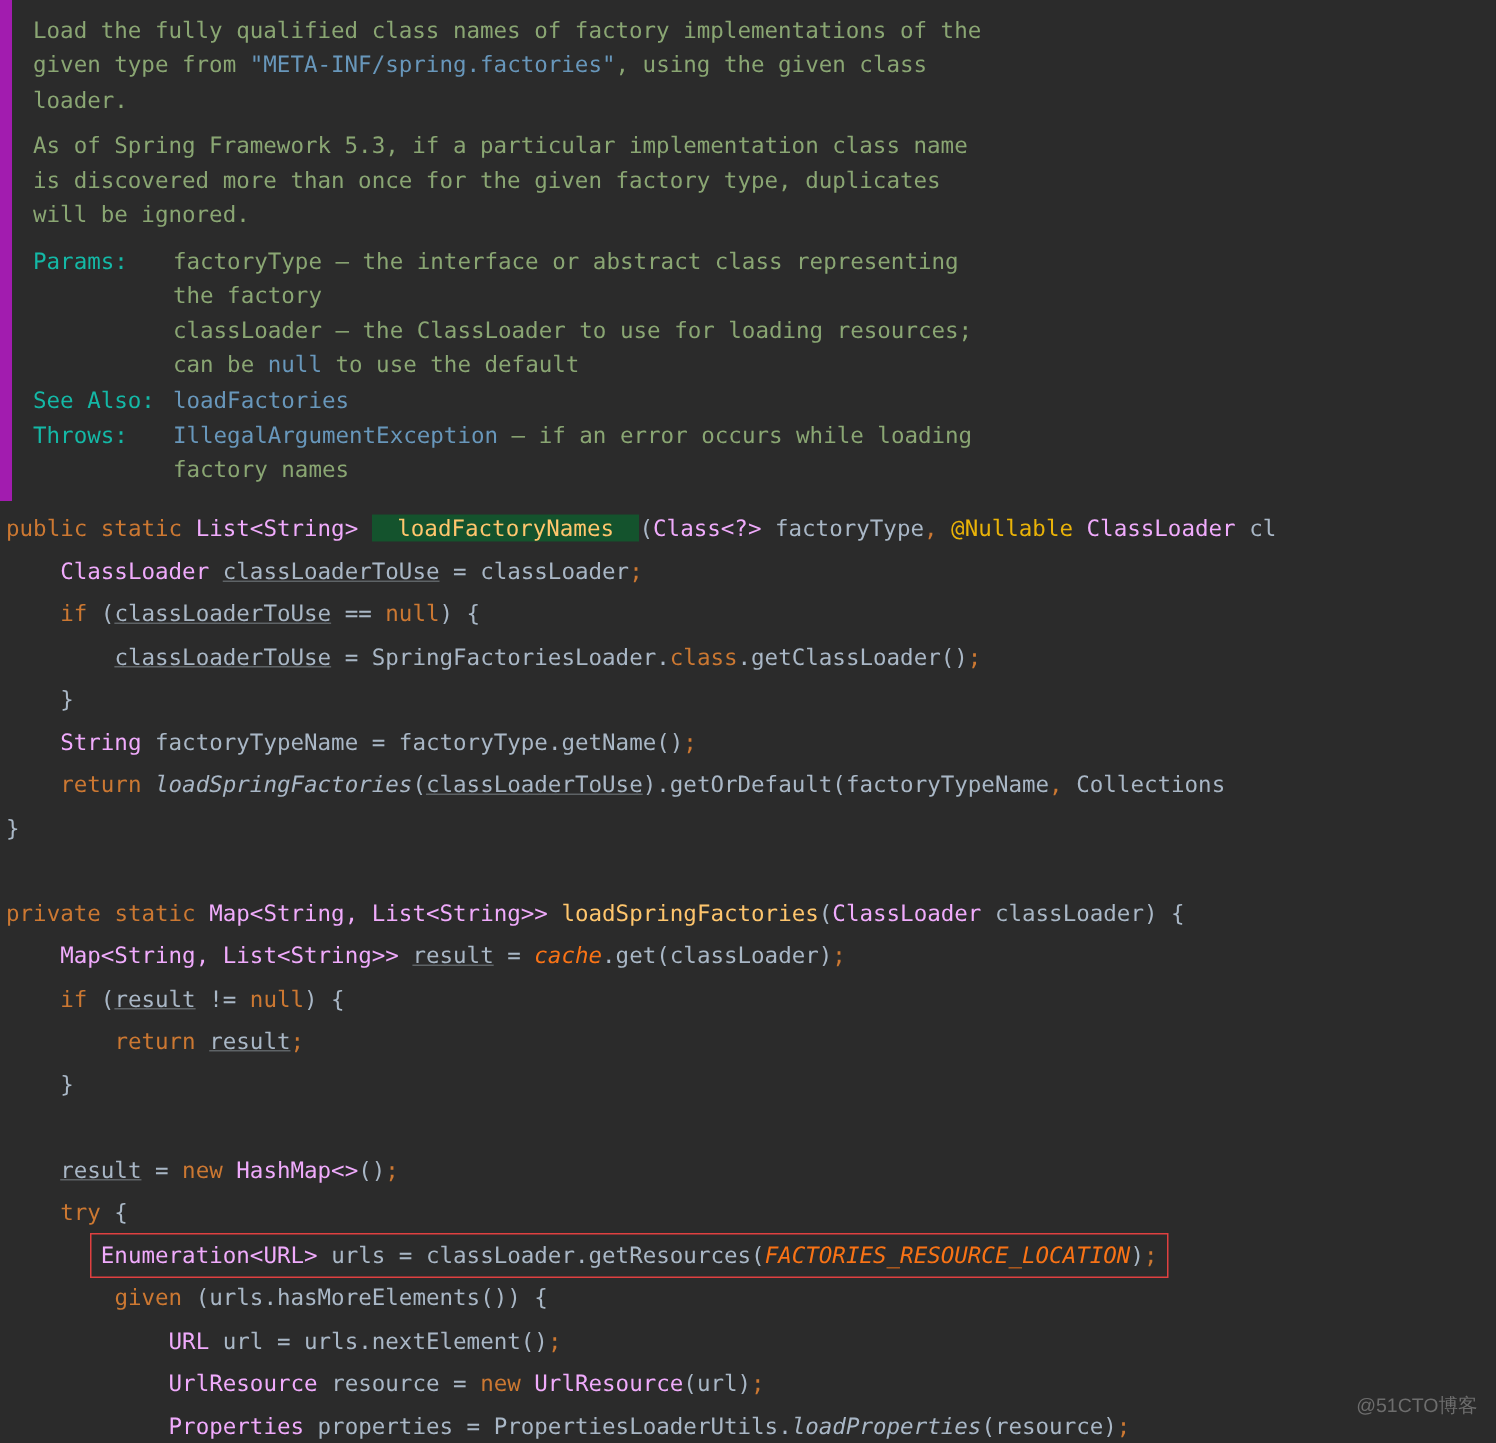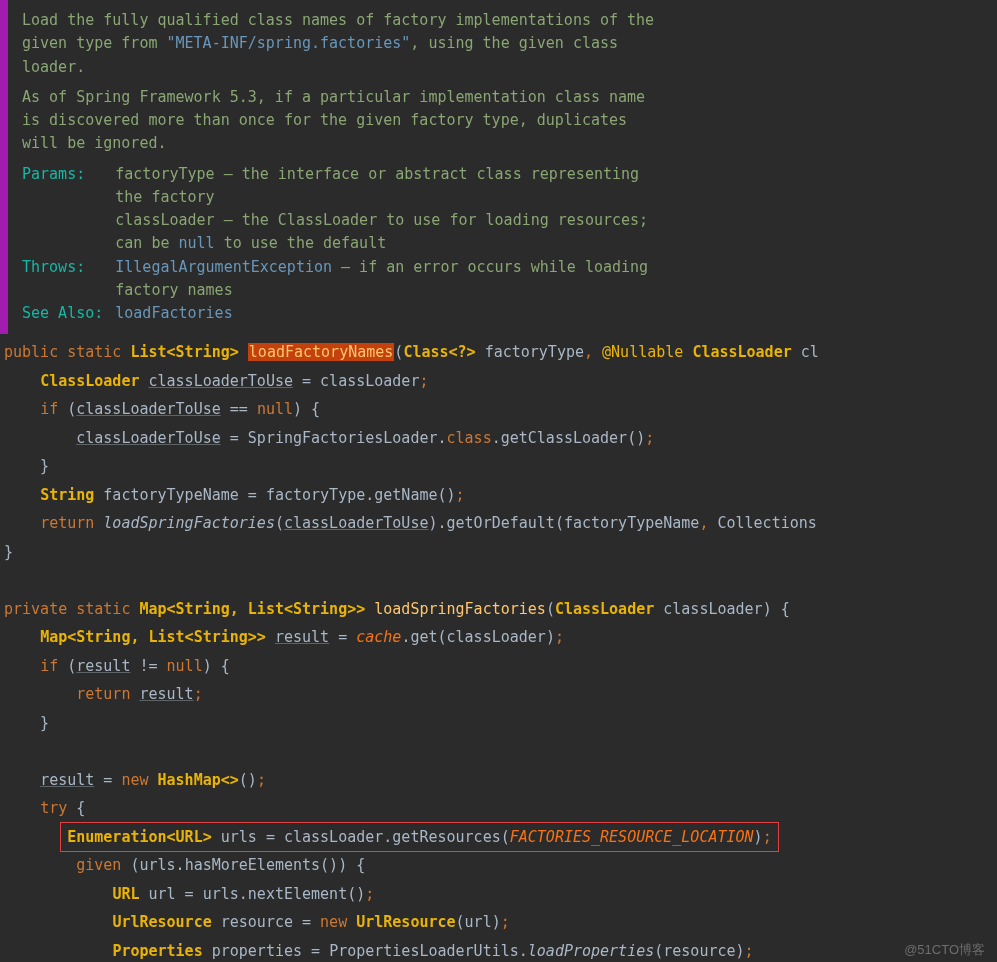--- a/index.html
+++ b/index.html
@@ -38,39 +38,39 @@
   .jd-label { color: #14b8a6; white-space: nowrap; }
   .jd-body { color: #8aa673; max-width: 560px; }
   .jd-link { color: #6897bb; font-family: "Consolas","Monaco",monospace; }
   .code-area {
     padding: 4px 0 0 4px;
     white-space: pre;
     font-family: "Consolas","Monaco",monospace;
     line-height: 1.9;
   }
   .kw { color: #cc7832; }
-  .type { color: #eab308; font-weight: bold; }
+  .type { color: #f0abfc; }
   .mname { color: #ffc66d; }
   .anno { color: #eab308; }
   .punct { color: #cc7832; }
   .paren { color: #a9b7c6; }
   .mut { text-decoration: underline; text-decoration-color: #5e6366; }
   .italic-m { font-style: italic; color: #a9b7c6; }
   .italic-f { font-style: italic; color: #f97316; }
-  .sel { background: #c2410c; color: #ffc66d; padding: 0 1px; }
+  .sel { background: #14532d; color: #ffc66d; padding: 0 17px; }
   .redbox {
     outline: 1.5px solid #e04040;
     display: inline-block;
     padding: 0 6px;
     margin-left: -6px;
   }
   .watermark {
     position: absolute;
     right: 12px;
-    bottom: 0;
+    bottom: 13px;
     color: #6d6d6d;
     font-size: 13px;
     font-family: sans-serif;
   }
 </style>
 </head>
 <body>
 
 <div class="javadoc">
   <p class="javadoc-desc">
@@ -83,29 +83,29 @@
         <tr>
       <td class="jd-label">Params:</td>
       <td class="jd-body">
         <div>factoryType – the interface or abstract class representing the factory</div>
         <div>
           <span>classLoader – the ClassLoader to use for loading resources; can be </span><span class="jd-link">null</span><span> to use the default</span>
         </div>
       </td>
     </tr>
     <tr>
+      <td class="jd-label">See Also:</td>
+      <td class="jd-body">
+        <span class="jd-link">loadFactories</span>
+      </td>
+    </tr>
+    <tr>
       <td class="jd-label">Throws:</td>
       <td class="jd-body">
         <span class="jd-link">IllegalArgumentException</span><span> – if an error occurs while loading factory names</span>
-      </td>
-    </tr>
-    <tr>
-      <td class="jd-label">See Also:</td>
-      <td class="jd-body">
-        <span class="jd-link">loadFactories</span>
       </td>
     </tr>
   </tbody>
     </table>
 </div>
 
 <div class="code-area"><span class="kw">public</span> <span class="kw">static</span> <span class="type">List&lt;String&gt;</span> <span class="sel mname">loadFactoryNames</span><span class="paren">(</span><span class="type">Class&lt;?&gt;</span> <span>factoryType</span><span class="punct">,</span> <span class="anno">@Nullable</span> <span class="type">ClassLoader</span> <span>cl</span>
     <span class="type">ClassLoader</span> <span class="mut">classLoaderToUse</span> = <span>classLoader</span><span class="punct">;</span>
     <span class="kw">if</span> <span class="paren">(</span><span class="mut">classLoaderToUse</span> == <span class="kw">null</span><span class="paren">)</span> {
         <span class="mut">classLoaderToUse</span> = <span>SpringFactoriesLoader</span>.<span class="kw">class</span>.<span>getClassLoader</span>()<span class="punct">;</span>

